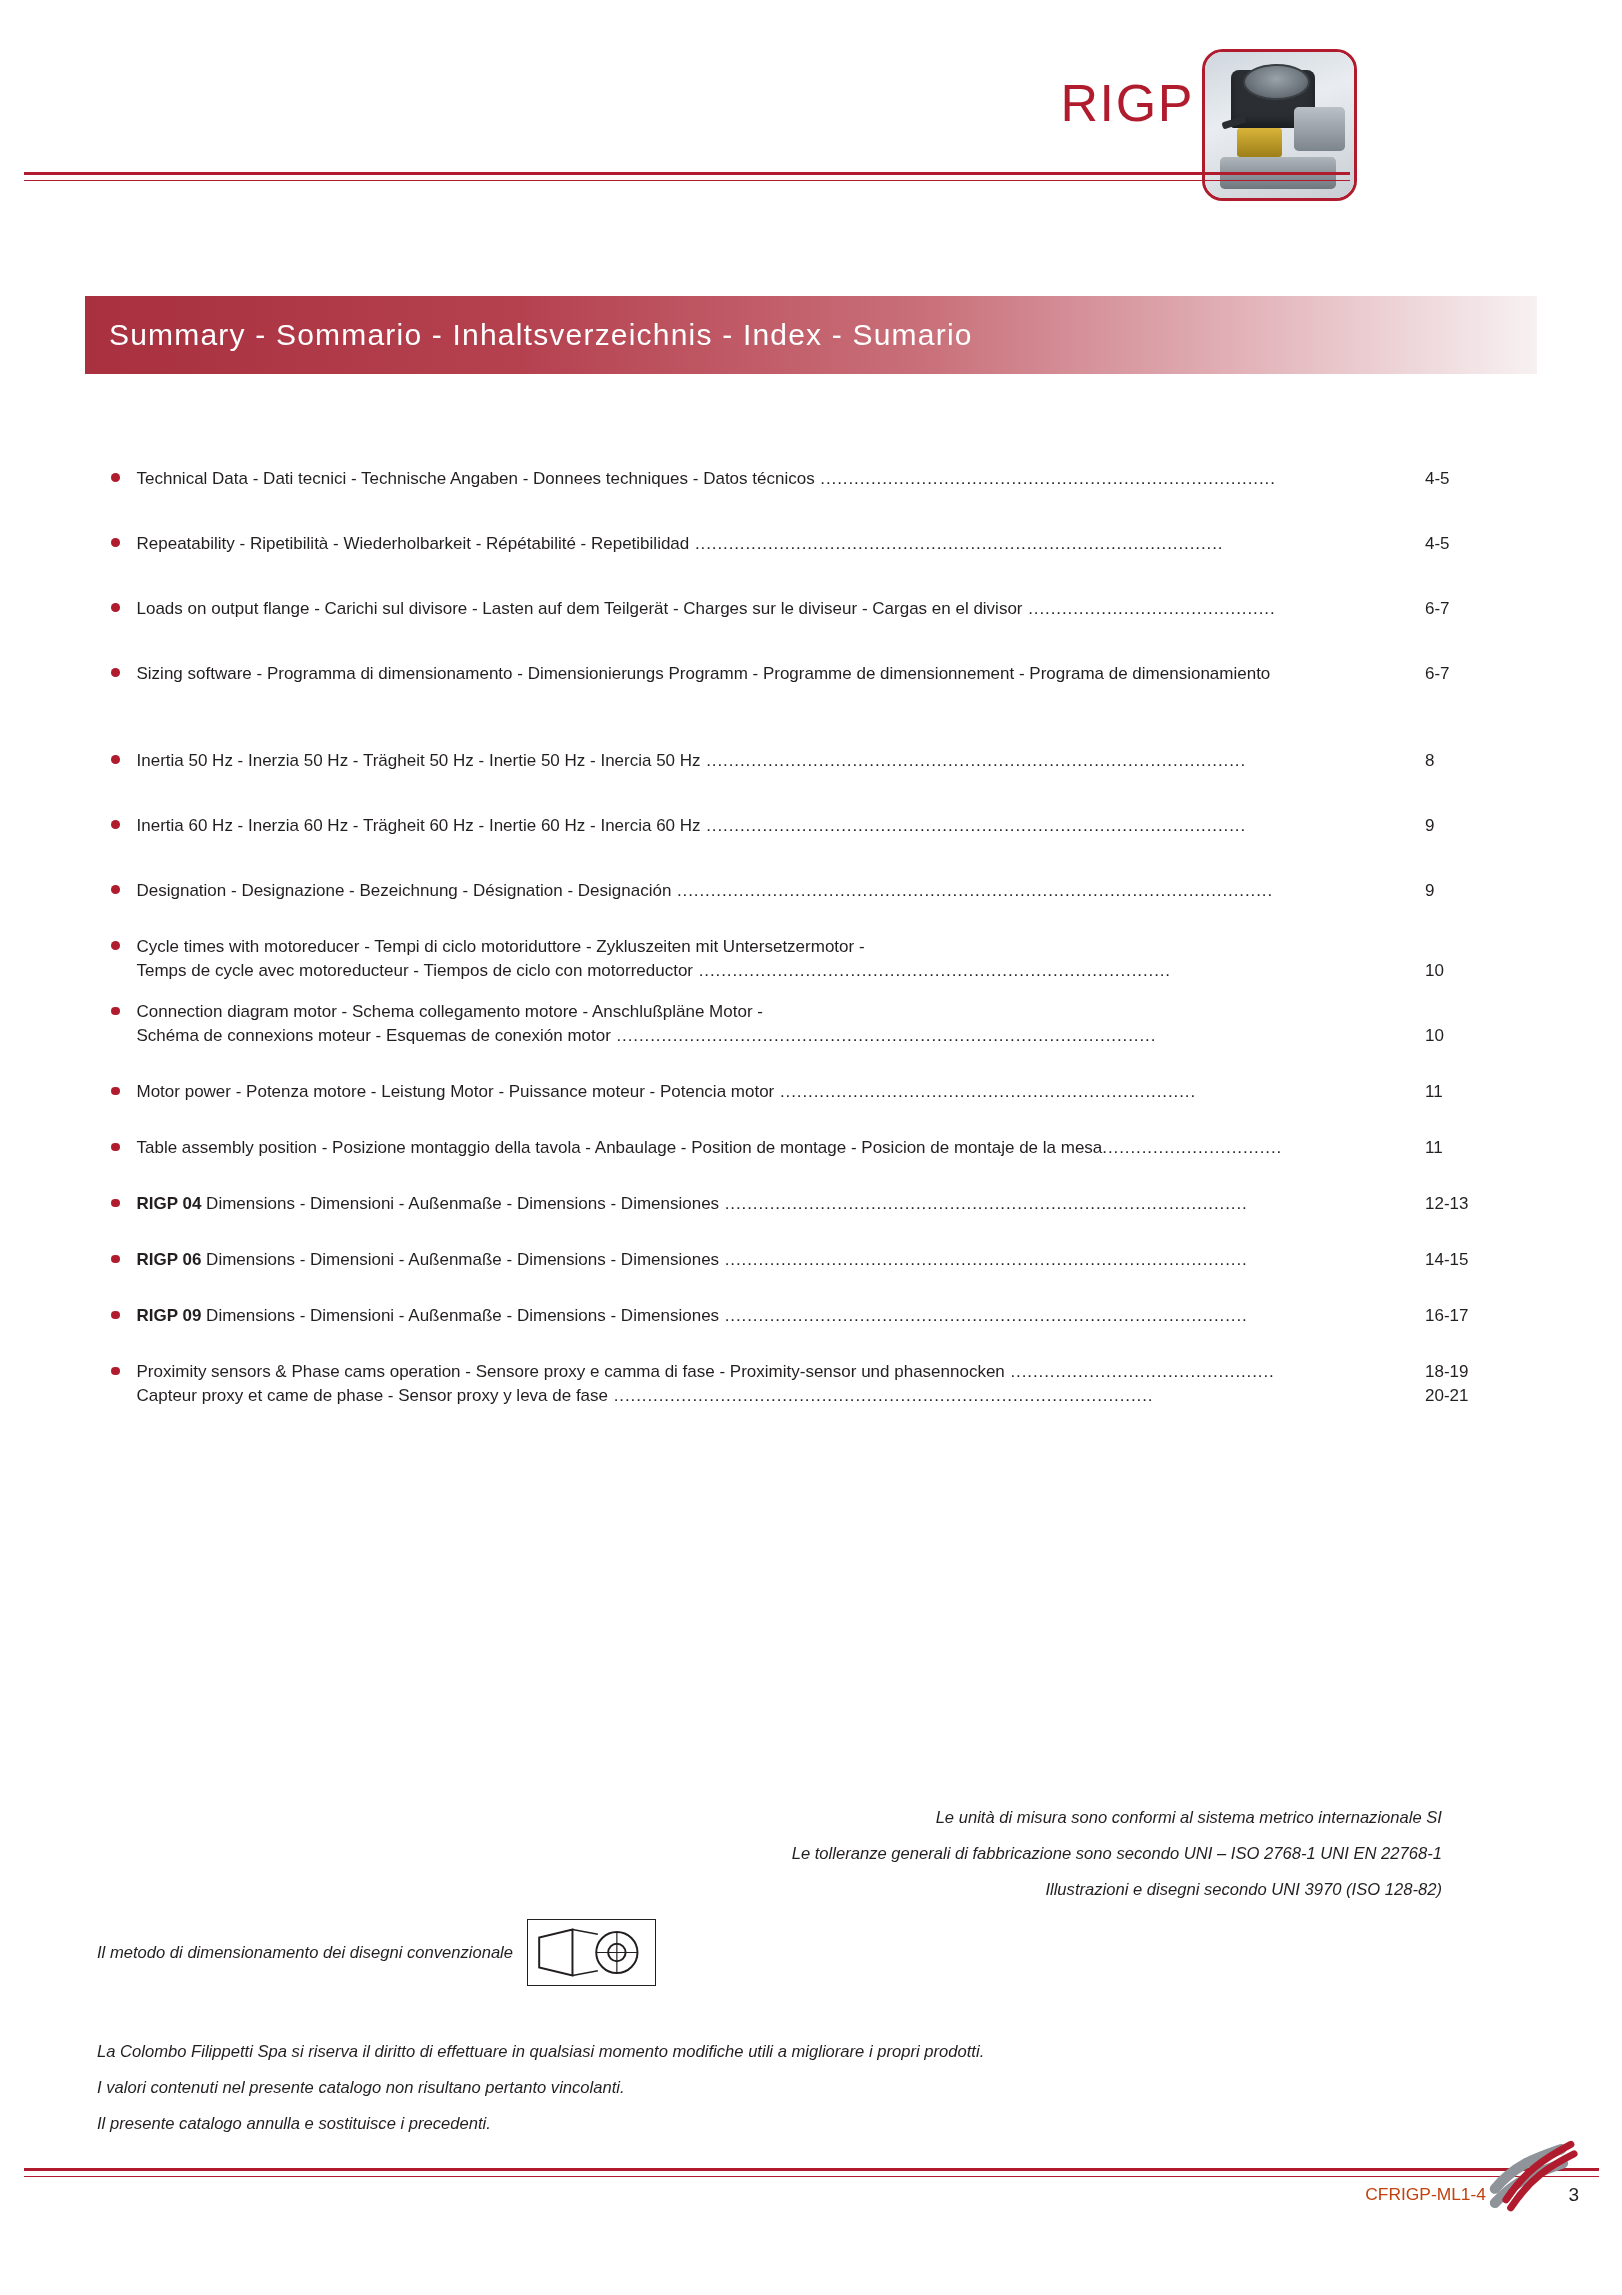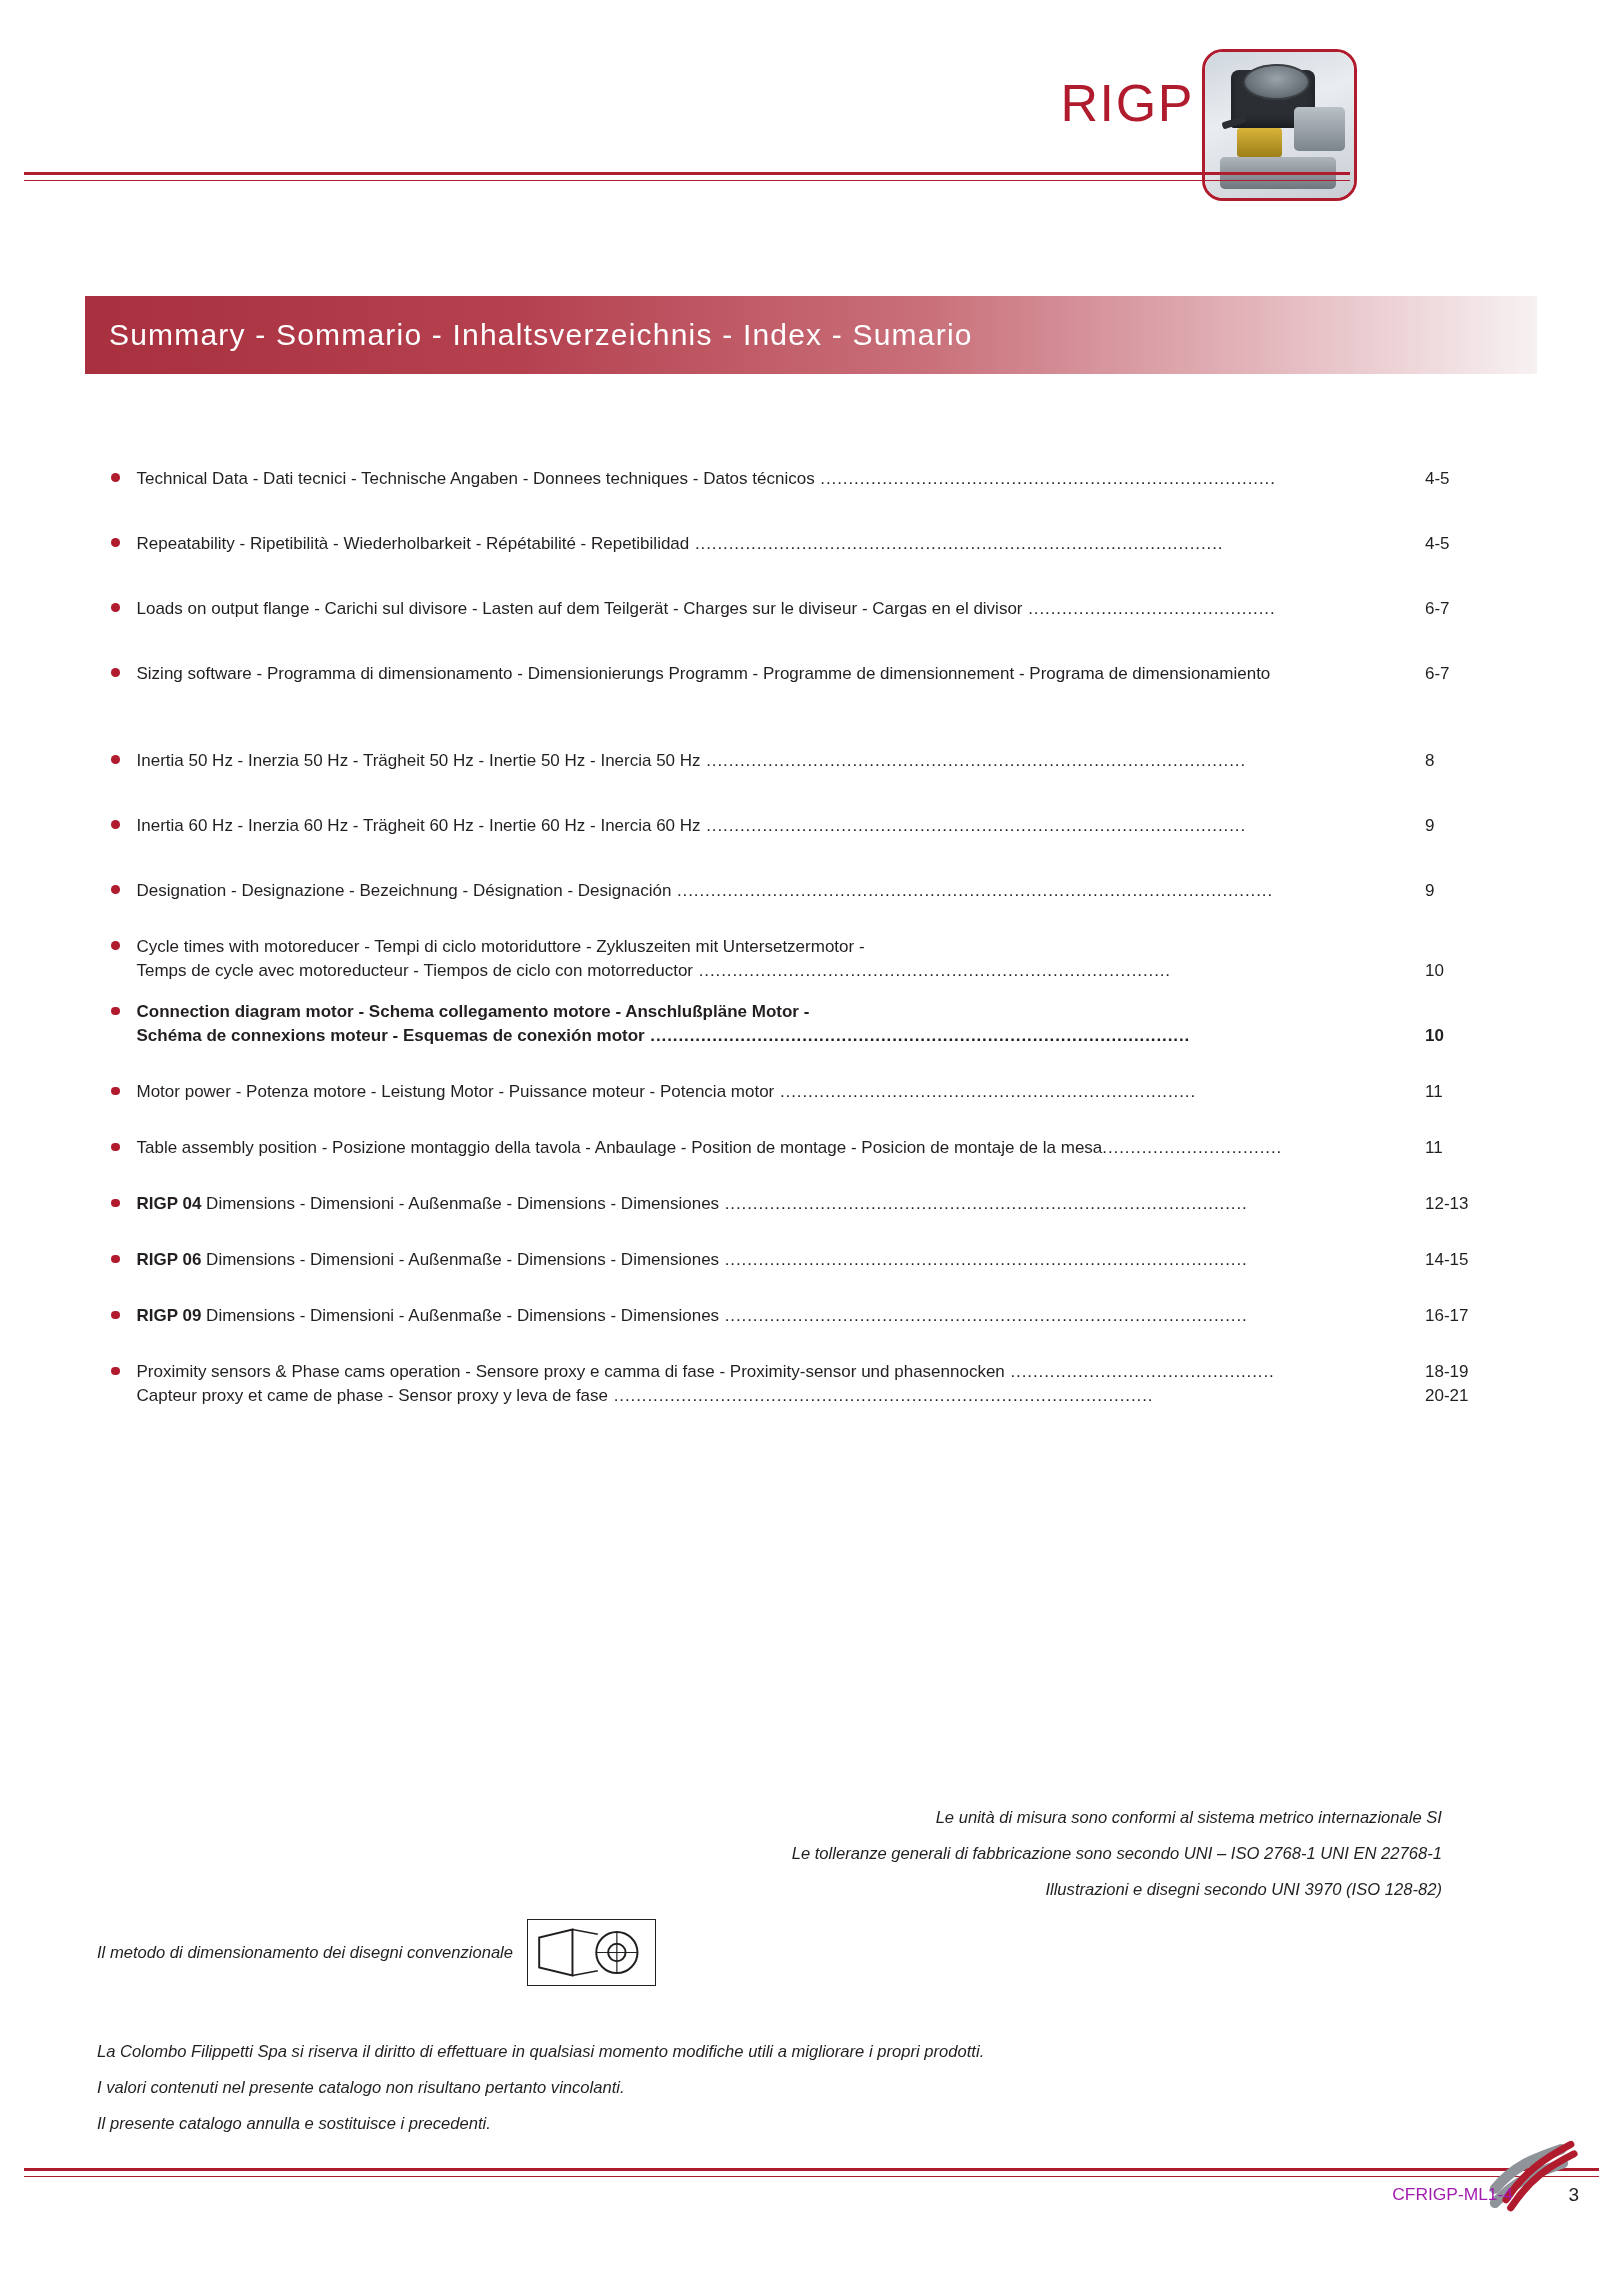--- a/index.html
+++ b/index.html
@@ -260,24 +260,24 @@
   .footer-rule2 {
     position: absolute;
     left: 24px;
     right: 24px;
     top: 2176px;
     height: 0.8px;
     background: #b01c2e;
   }
   .footer-code {
     position: absolute;
-    right: 110px;
+    right: 137px;
     top: 2184px;
     font-size: 17.4px;
-    color: #a21caf;
+    color: #c2410c;
   }
   .footer-page {
     position: absolute;
     right: 44px;
     top: 2184px;
     font-size: 19px;
     color: #231f20;
   }
   .logo {
     position: absolute;
@@ -365,21 +365,21 @@
     </div>
     <div class="toc-row" style="margin-bottom: 17.4px;">
       <div class="bullet">
         <i></i>
       </div>
       <div class="entry-text">Cycle times with motoreducer - Tempi di ciclo motoriduttore - Zykluszeiten mit Untersetzermotor -<br>Temps de cycle avec motoreducteur - Tiempos de ciclo con motorreductor<span class="leader"> ....................................................................................</span></div>
       <div class="pages" style="padding-top: 24px;">
         <span class="second">10</span>
       </div>
     </div>
-    <div class="toc-row" style="margin-bottom: 32px; font-weight: bold;">
+    <div class="toc-row" style="margin-bottom: 32px;">
       <div class="bullet">
         <i></i>
       </div>
       <div class="entry-text">Connection diagram motor - Schema collegamento motore - Anschlußpläne Motor -<br>Schéma de connexions moteur - Esquemas de conexión motor<span class="leader"> ................................................................................................</span></div>
       <div class="pages" style="padding-top: 24px;">
         <span class="second">10</span>
       </div>
     </div>
     <div class="toc-row" style="margin-bottom: 32px;">
       <div class="bullet">

